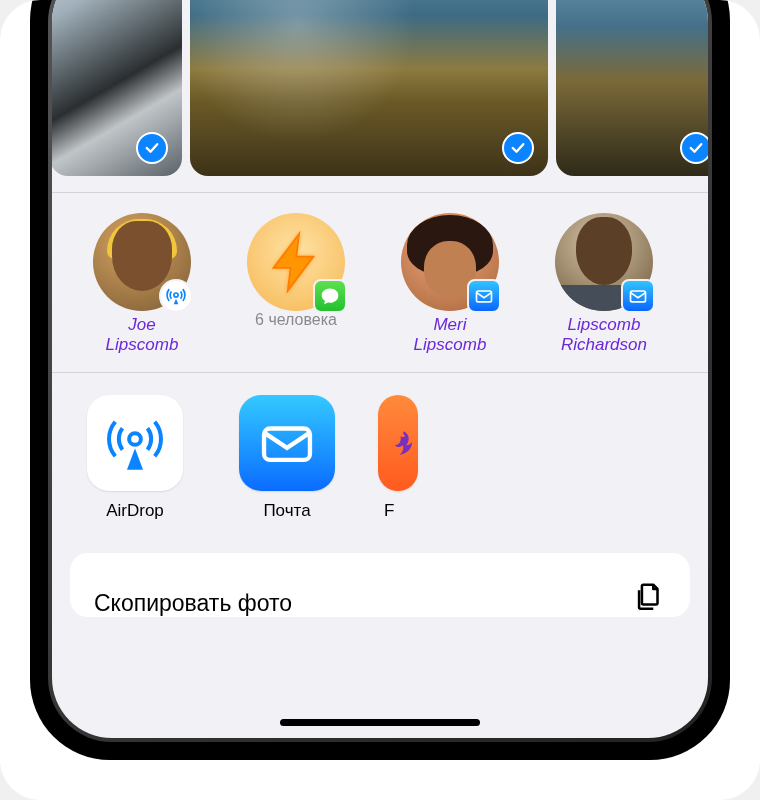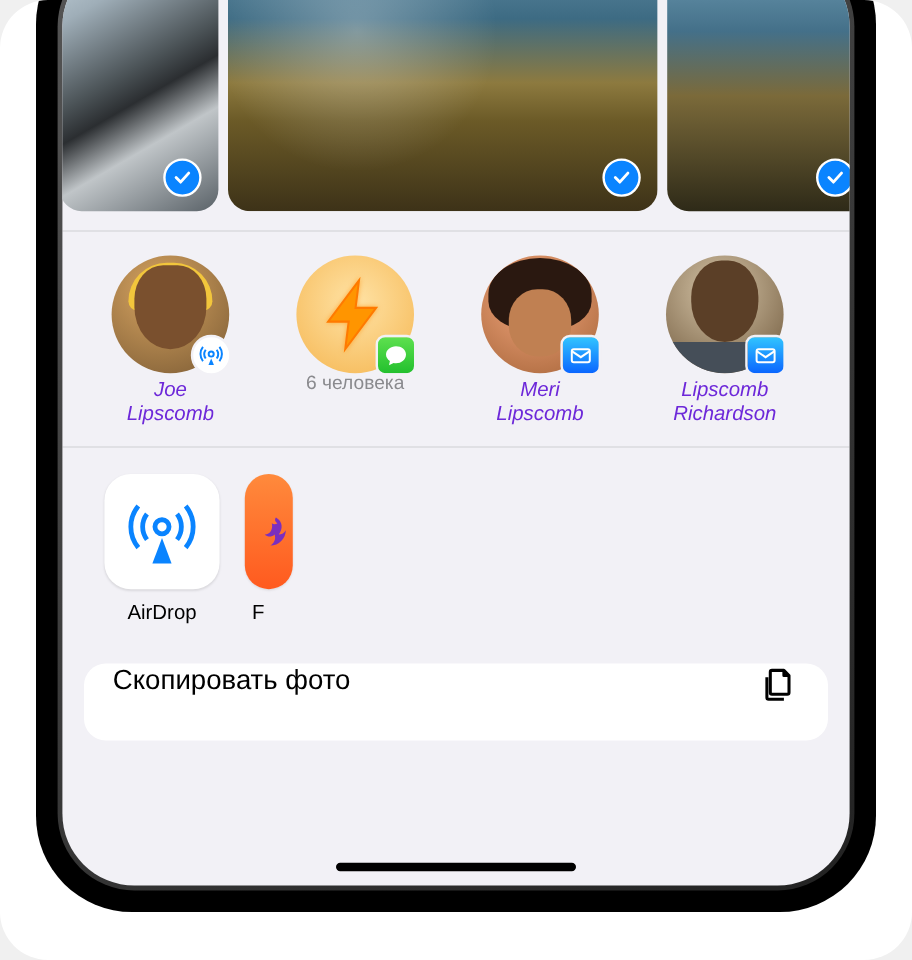--- a/index.html
+++ b/index.html
@@ -147,21 +147,21 @@
     font-size: 16px;
     color: #8a8a8e;
     max-width: 140px;
     overflow: hidden;
     text-overflow: ellipsis;
     white-space: nowrap;
   }
   
   .apps-row {
     display:flex;
-    gap: 20px;
+    gap: 42px;
     padding: 22px 10px 20px 28px;
   }
   .app {
     flex: 0 0 110px;
     display:flex;flex-direction:column;align-items:center;text-align:center;
   }
   .app-icon {
     width: 96px; height:96px; border-radius: 22px;
     display:flex;align-items:center;justify-content:center;
     box-shadow: 0 1px 2px rgba(0,0,0,0.1);
@@ -176,21 +176,21 @@
   .app-icon.messages { background: linear-gradient(180deg,#64e560,#1bbf2b); }
   .app-icon.mail { background: linear-gradient(180deg,#34c9ff,#0a6cff); }
   .app-icon.partial { background: linear-gradient(180deg,#ff8a3c,#ff5a1f); }
   
   .action-row {
     margin: 12px 18px 0 18px;
     background:#fff;
     border-radius: 18px;
     height: 64px;
     display:flex;
-    align-items:flex-start;
+    align-items:flex-end;
     justify-content:space-between;
     padding: 0 24px;
   }
   .action-label { font-size: 23px; color:#000; }
   .home-indicator {
     position:absolute;
     bottom: 12px;
     left:50%;
     transform:translateX(-50%);
     width: 200px;
@@ -336,20 +336,29 @@
                 <path d="M4.6 17a10.2 10.2 0 0 1 0-13"></path>
                 <path d="M19.4 4a10.2 10.2 0 0 1 0 13"></path>
                 <path d="M9 22l3-8 3 8z" fill="#0a84ff" stroke="none"></path>
               </svg>
             </div>
             <div class="app-label">AirDrop</div>
           </div>
 
 
 
+          <div class="app">
+            <div class="app-icon mail">
+              <svg viewBox="0 0 24 24" width="58" height="58" fill="none" stroke="#fff" stroke-width="1.8">
+                  <rect x="2.5" y="6" width="19" height="13" rx="2.5"></rect>
+                  <path d="M3 8l9 6 9-6"></path>
+                </svg>
+            </div>
+            <div class="app-label">Почта</div>
+          </div>
 
           <div class="app" style="flex:0 0 40px;margin-left:-6px">
             <div class="app-icon partial" style="width:40px">
               <svg viewBox="0 0 24 24" width="40" height="40" style="margin-left:12px" fill="#7b2fbf">
                   <path d="M12 2c5 3 5 8 2 12 2 0 4-1 5-3 0 6-5 11-11 11 3-2 4-5 3-8-2 2-5 2-7 0 4 0 6-4 5-8 1 1 3 1 4 0-2-1-2-3-1-4z"></path>
                 </svg>
             </div>
             <div class="app-label" style="width:40px;text-align:left;padding-left:6px">F</div>
           </div>
 

